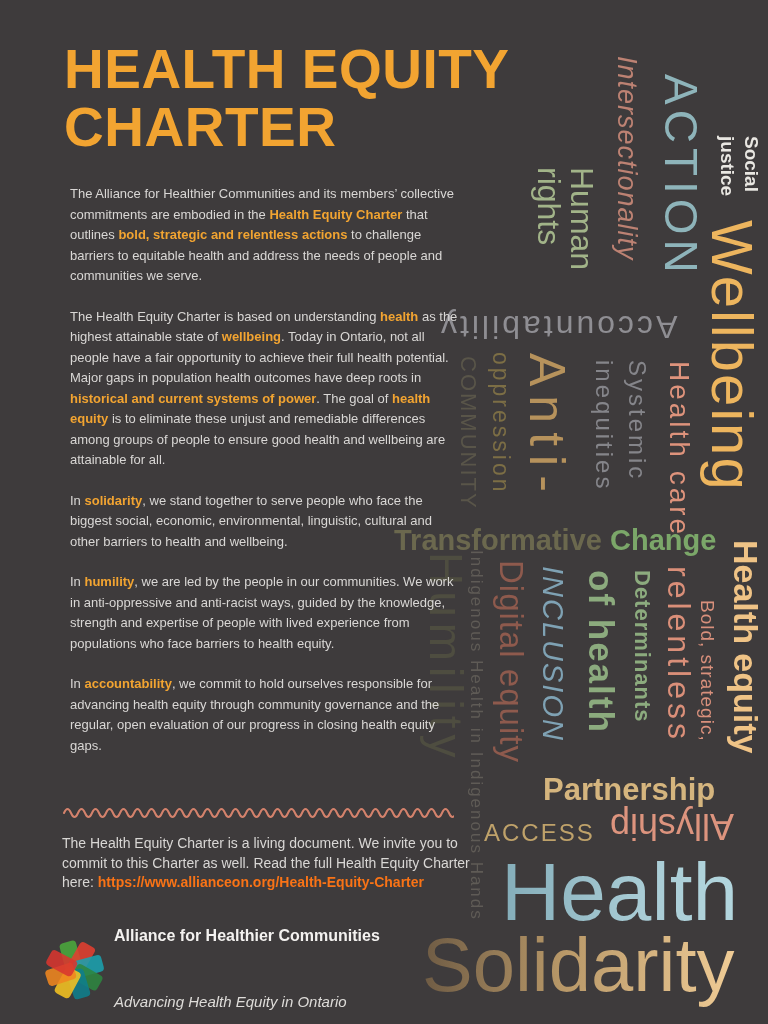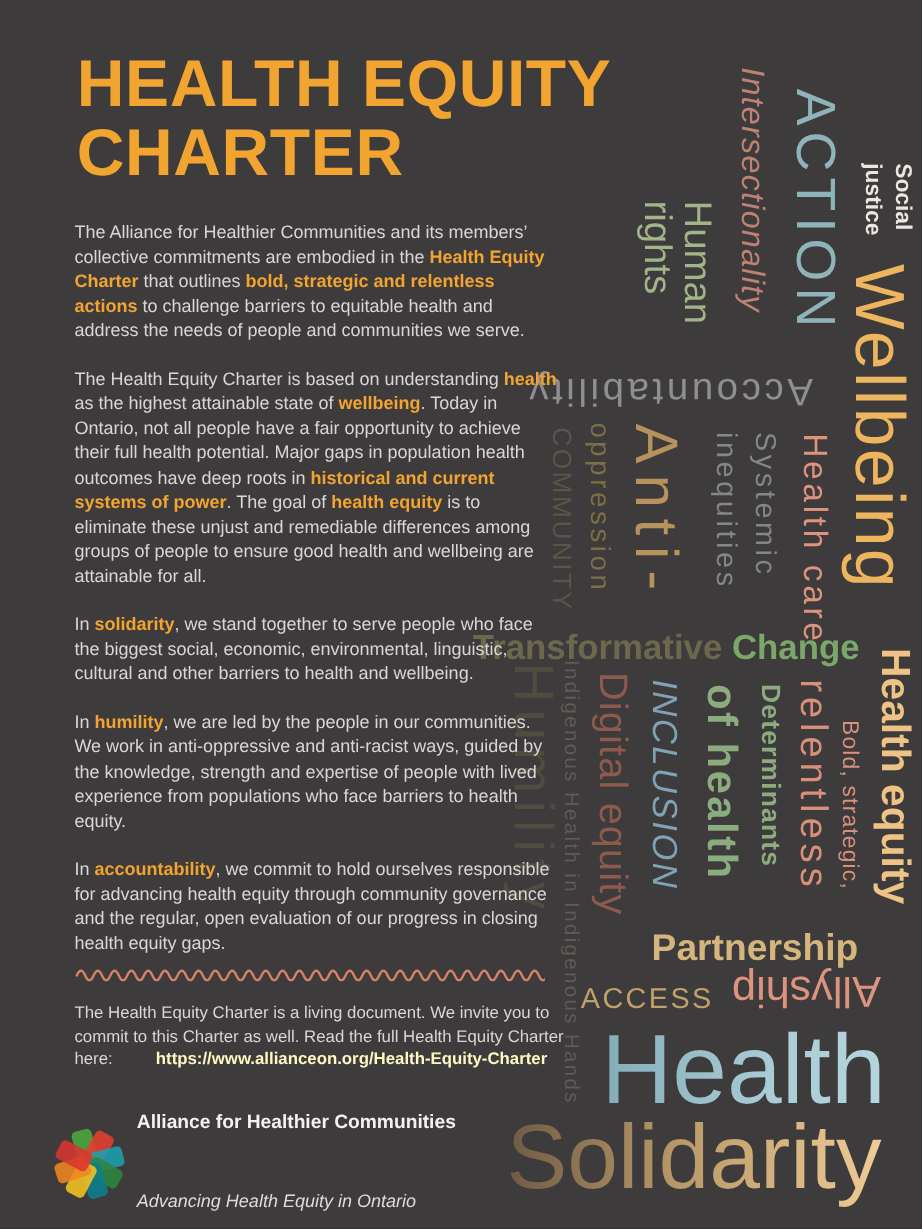--- a/index.html
+++ b/index.html
@@ -9,23 +9,23 @@
     font-family:"Liberation Sans",sans-serif;
   }
   
   #content{position:absolute;left:0;top:0;width:470px;height:1024px;z-index:2;}
   #page-title{
     position:absolute;left:64px;top:40px;width:480px;
     font-size:55px;font-weight:700;line-height:1.06;letter-spacing:.5px;
     margin:0;
   }
   #body-copy{position:absolute;left:62px;top:184px;width:402px;}
-  .para{margin:0 0 20px 0;font-size:15px;line-height:20.5px;color:#d9d7d5;}
+  .para{margin:0 0 20px 8px;font-size:13px;line-height:20.5px;color:#d9d7d5;}
   .hl{color:#f2a431;font-weight:700;}
-  .link{color:#fef9c3;font-weight:700;cursor:pointer;margin-left:32px;}
+  .link{color:#f97316;font-weight:700;cursor:pointer;}
   #wave{position:absolute;left:62px;top:804px;}
   #note{position:absolute;left:62px;top:834px;width:412px;font-size:14px;line-height:19.5px;color:#d9d7d5;}
   
   #logo{position:absolute;left:46px;top:926px;display:flex;align-items:center;}
   #logo-icon{position:relative;width:58px;height:66px;flex:0 0 58px;}
   .petal{position:absolute;left:20px;top:5px;width:17px;height:29px;border-radius:4px;
          transform-origin:50% 100%;opacity:.88;}
   #logo-text{margin-left:10px;}
   #logo-org{font-size:16px;font-weight:700;color:#f4f2f0;line-height:1.25;}
   #logo-tagline{font-size:15px;font-style:italic;color:#dedcd9;line-height:1.25;margin-top:47px;}

